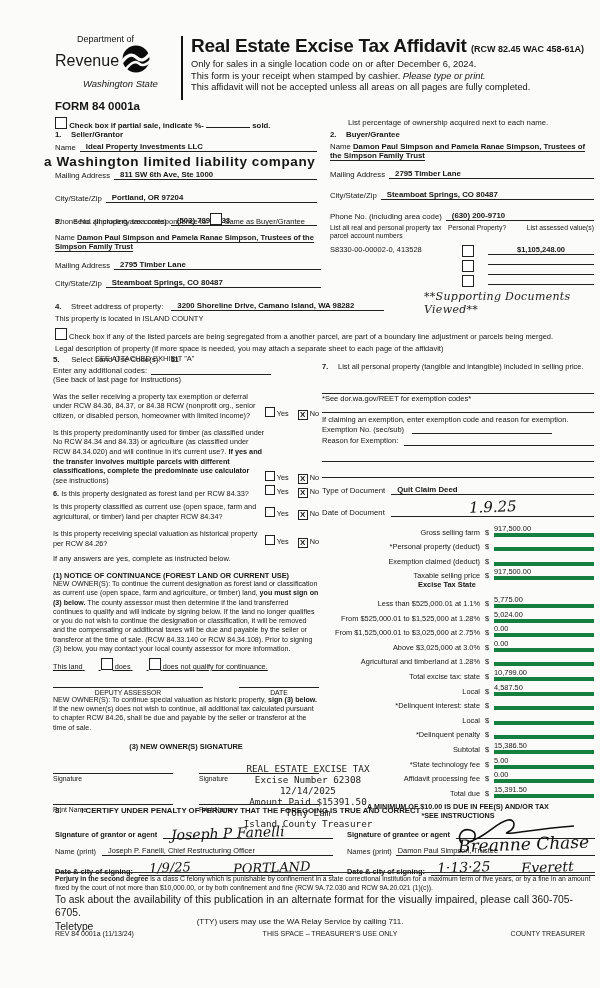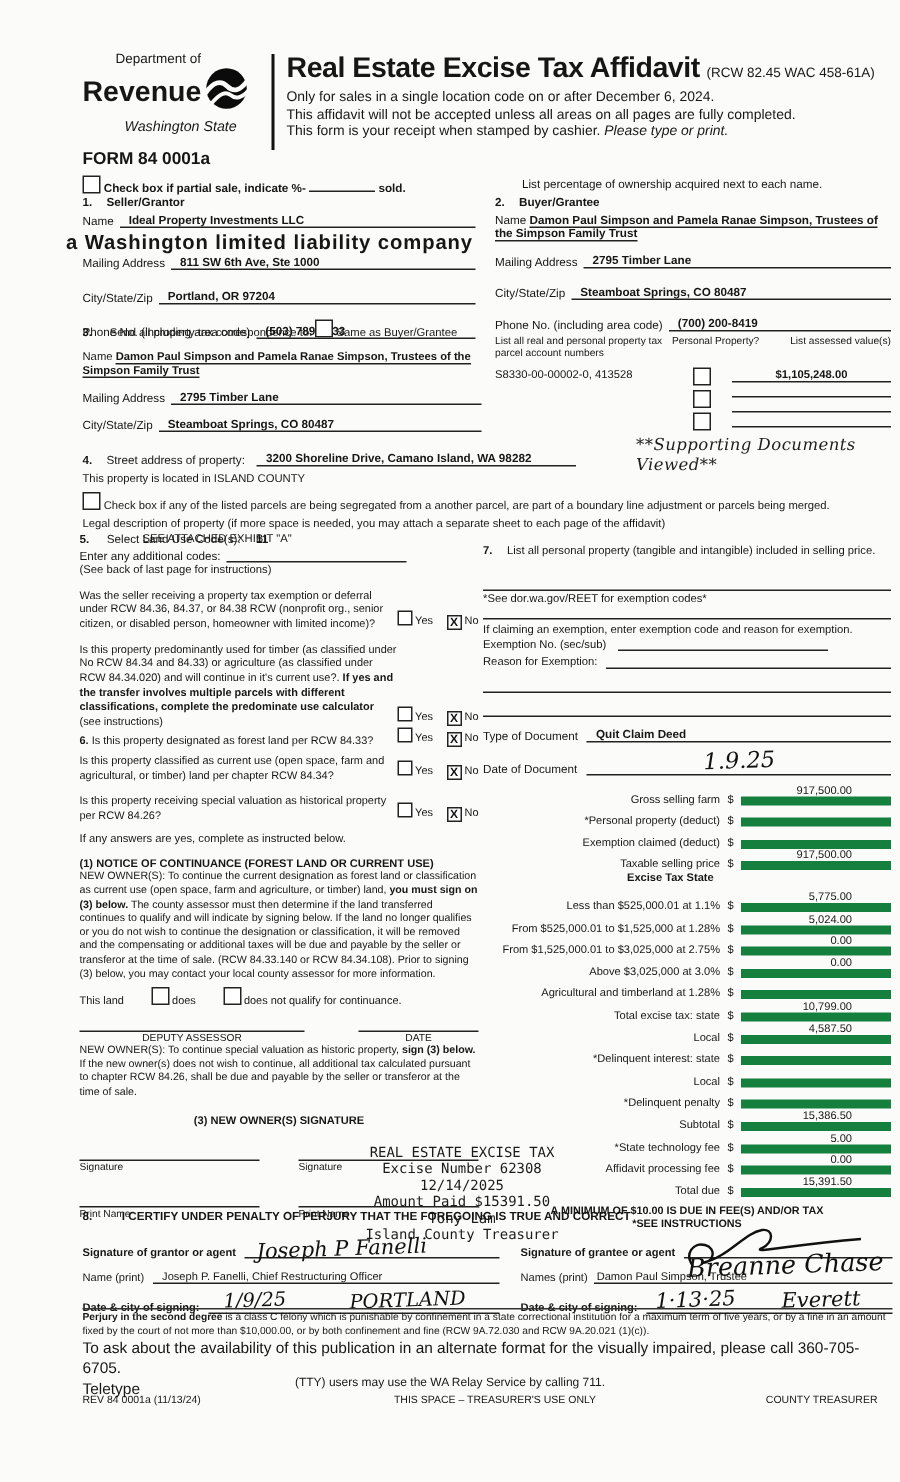--- a/index.html
+++ b/index.html
@@ -14,25 +14,25 @@
   .small{font-size:7.5px;line-height:1.3;}
   .tiny{font-size:6.8px;line-height:1.3;}
   .uv{border-bottom:1px solid #222;}
   .flexline{display:flex;align-items:flex-end;}
   .grow{flex:1;}
   .cb{display:inline-block;width:8px;height:8px;border:1px solid #222;font-size:8px;
       line-height:8px;text-align:center;vertical-align:-1px;font-weight:bold;background:#fff;color:#111;}
   .cb.big{width:10px;height:10px;line-height:10px;}
   
   .logo-dept{font-size:9px;margin-left:22px;}
-  .logo-rev{font-size:19px;font-weight:bold;letter-spacing:0;line-height:0.9;}
+  .logo-rev{font-size:16px;font-weight:normal;letter-spacing:0;line-height:0.9;}
   .logo-state{font-size:9.5px;font-style:italic;margin-left:28px;}
   .vrule{width:2px;background:#111;}
   .title{font-size:19px;font-weight:bold;letter-spacing:-0.3px;}
-  .title-suffix{font-size:9px;font-weight:normal;}
+  .title-suffix{font-size:9px;font-weight:bold;}
   .subline{font-size:9.3px;line-height:1.25;}
   .formno{font-size:11.5px;font-weight:bold;}
   
   .frow{display:flex;align-items:flex-end;font-size:7.8px;margin-top:9px;}
   .frow .lab{white-space:nowrap;padding-right:4px;}
   .frow .val{flex:1;border-bottom:1px solid #222;font-weight:bold;padding:0 2px 0 6px;white-space:nowrap;}
   .sechead{font-size:7.8px;font-weight:bold;}
   .secnum{display:inline-block;width:16px;font-weight:bold;}
   
   .q{position:relative;padding-right:54px;font-size:7.3px;line-height:1.32;margin-top:7px;}
@@ -40,21 +40,21 @@
   .yn .cb{margin-right:2px;}
   .yn .gap{display:inline-block;width:7px;}
   
   .ntitle{font-size:7.4px;font-weight:bold;margin-top:8px;}
   .nbody{font-size:7.1px;line-height:1.3;text-align:left;}
   .sigline{border-top:1px solid #222;font-size:6.8px;text-align:center;padding-top:1px;}
   
   .trow{display:flex;align-items:flex-end;height:14.6px;font-size:7.4px;}
   .trow .lbl{width:158px;text-align:right;padding-right:5px;white-space:nowrap;}
   .trow .dol{width:9px;}
-  .trow .tval{flex:1;border-bottom:6px solid #15803d;text-align:right;padding-right:26px;}
+  .trow .tval{flex:1;border-bottom:4px solid #15803d;padding-right:26px;}
   .subhead{font-size:7.4px;font-weight:bold;height:13px;padding-left:96px;}
   
   .stamp1{font-family:"DejaVu Serif",serif;font-style:italic;font-size:11px;color:#1d1d1d;letter-spacing:0.3px;}
   .stamp2{font-family:"DejaVu Sans Mono",monospace;font-size:9.3px;line-height:1.18;text-align:center;color:#1b1b1b;}
   .hand{font-family:"DejaVu Serif",serif;font-style:italic;color:#111;}
   .hand.rot{display:inline-block;transform:rotate(-2deg);}
   .center{text-align:center;}
 </style>
 </head>
 <body>
@@ -75,22 +75,22 @@
 </div>
 
 <div class="abs vrule" style="left:181px;top:36px;height:64px;"></div>
 
 <div class="abs" style="left:191px;top:35px;width:400px;">
   <div>
     <span class="title">Real Estate Excise Tax Affidavit</span>
     <span class="title-suffix">(RCW 82.45 WAC 458-61A)</span>
   </div>
   <div class="subline" style="margin-top:2px;">Only for sales in a single location code on or after December 6, 2024.</div>
+  <div class="subline"><span>This form is your receipt when stamped by cashier. </span><span class="i">Please type or print.</span></div>
   <div class="subline">This affidavit will not be accepted unless all areas on all pages are fully completed.</div>
-  <div class="subline"><span>This form is your receipt when stamped by cashier. </span><span class="i">Please type or print.</span></div>
 </div>
 
 <div class="abs formno" style="left:55px;top:100px;">FORM 84 0001a</div>
 
 <div class="abs" style="left:55px;top:117px;width:260px;font-size:7.8px;">
   <span class="cb big"></span>
   <span class="b">Check box if partial sale, indicate %-</span>
   <span class="uv" style="display:inline-block;width:44px;"></span>
   <span class="b">sold.</span>
 </div>
@@ -126,21 +126,21 @@
   <div class="frow" style="margin-top:9px;">
     <span class="lab">Mailing Address</span>
     <span class="val">2795 Timber Lane</span>
   </div>
   <div class="frow" style="margin-top:11px;">
     <span class="lab">City/State/Zip</span>
     <span class="val">Steamboat Springs, CO  80487</span>
   </div>
   <div class="frow" style="margin-top:11px;">
     <span class="lab">Phone No. (including area code)</span>
-    <span class="val">(700) 200-8419</span>
+    <span class="val">(630) 200-9710</span>
   </div>
 
   <div style="display:flex;font-size:6.8px;line-height:1.25;margin-top:3px;">
     <div style="width:118px;">List all real and personal property tax parcel account numbers</div>
     <div style="width:62px;">Personal Property?</div>
     <div style="flex:1;text-align:right;">List assessed value(s)</div>
   </div>
 
   <div style="display:flex;align-items:flex-start;margin-top:4px;font-size:7.5px;">
     <div style="width:118px;">S8330-00-00002-0, 413528</div>
@@ -247,21 +247,21 @@
       <span class="cb">X</span><span>No</span>
     </span>
   </div>
 
   <div class="small" style="margin-top:5px;">If any answers are yes, complete as instructed below.</div>
 
   <div class="ntitle">(1) NOTICE OF CONTINUANCE (FOREST LAND OR CURRENT USE)</div>
   <div class="nbody">
     <span>NEW OWNER(S): To continue the current designation as forest land or classification as current use (open space, farm and agriculture, or timber) land, </span><span class="b">you must sign on (3) below.</span><span> The county assessor must then determine if the land transferred continues to qualify and will indicate by signing below. If the land no longer qualifies or you do not wish to continue the designation or classification, it will be removed and the compensating or additional taxes will be due and payable by the seller or transferor at the time of sale. (RCW 84.33.140 or RCW 84.34.108). Prior to signing (3) below, you may contact your local county assessor for more information.</span>
   </div>
-  <div style="font-size:7.3px;margin-top:4px;">
+  <div style="font-size:7.3px;margin-top:4px;text-decoration:underline;">
     <span>This land</span>
     <span style="display:inline-block;width:14px;"></span>
     <span class="cb big"></span>
     <span>does</span>
     <span style="display:inline-block;width:14px;"></span>
     <span class="cb big"></span>
     <span>does not qualify for continuance.</span>
   </div>
   <div style="display:flex;margin-top:16px;">
     <div class="sigline" style="width:150px;">DEPUTY ASSESSOR</div>

